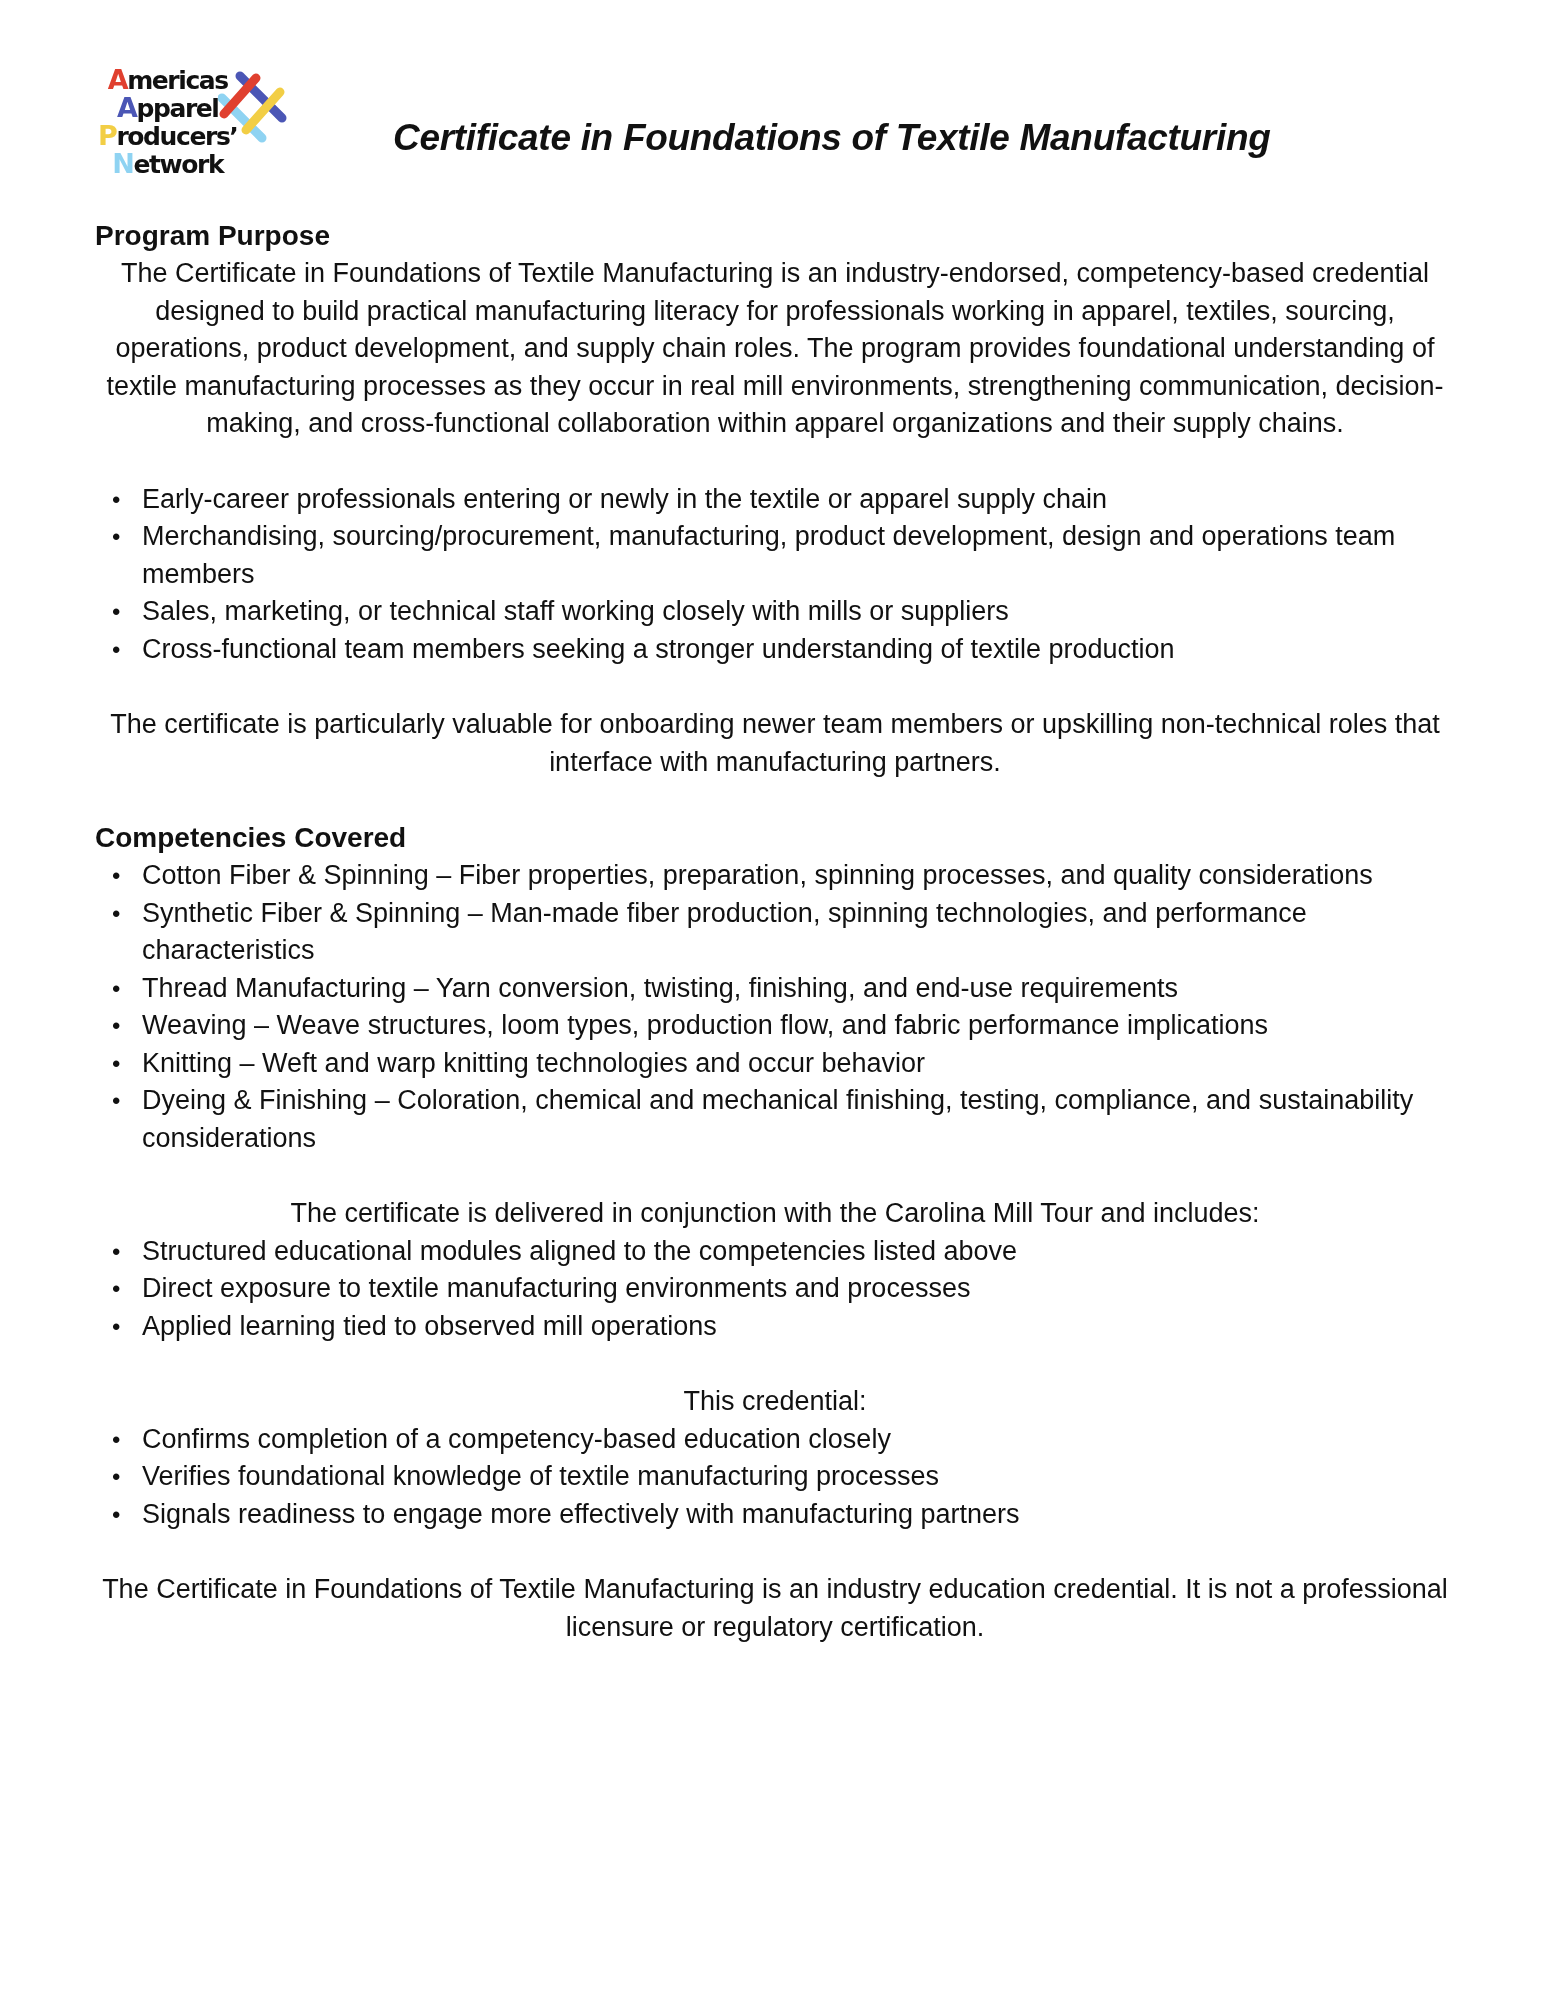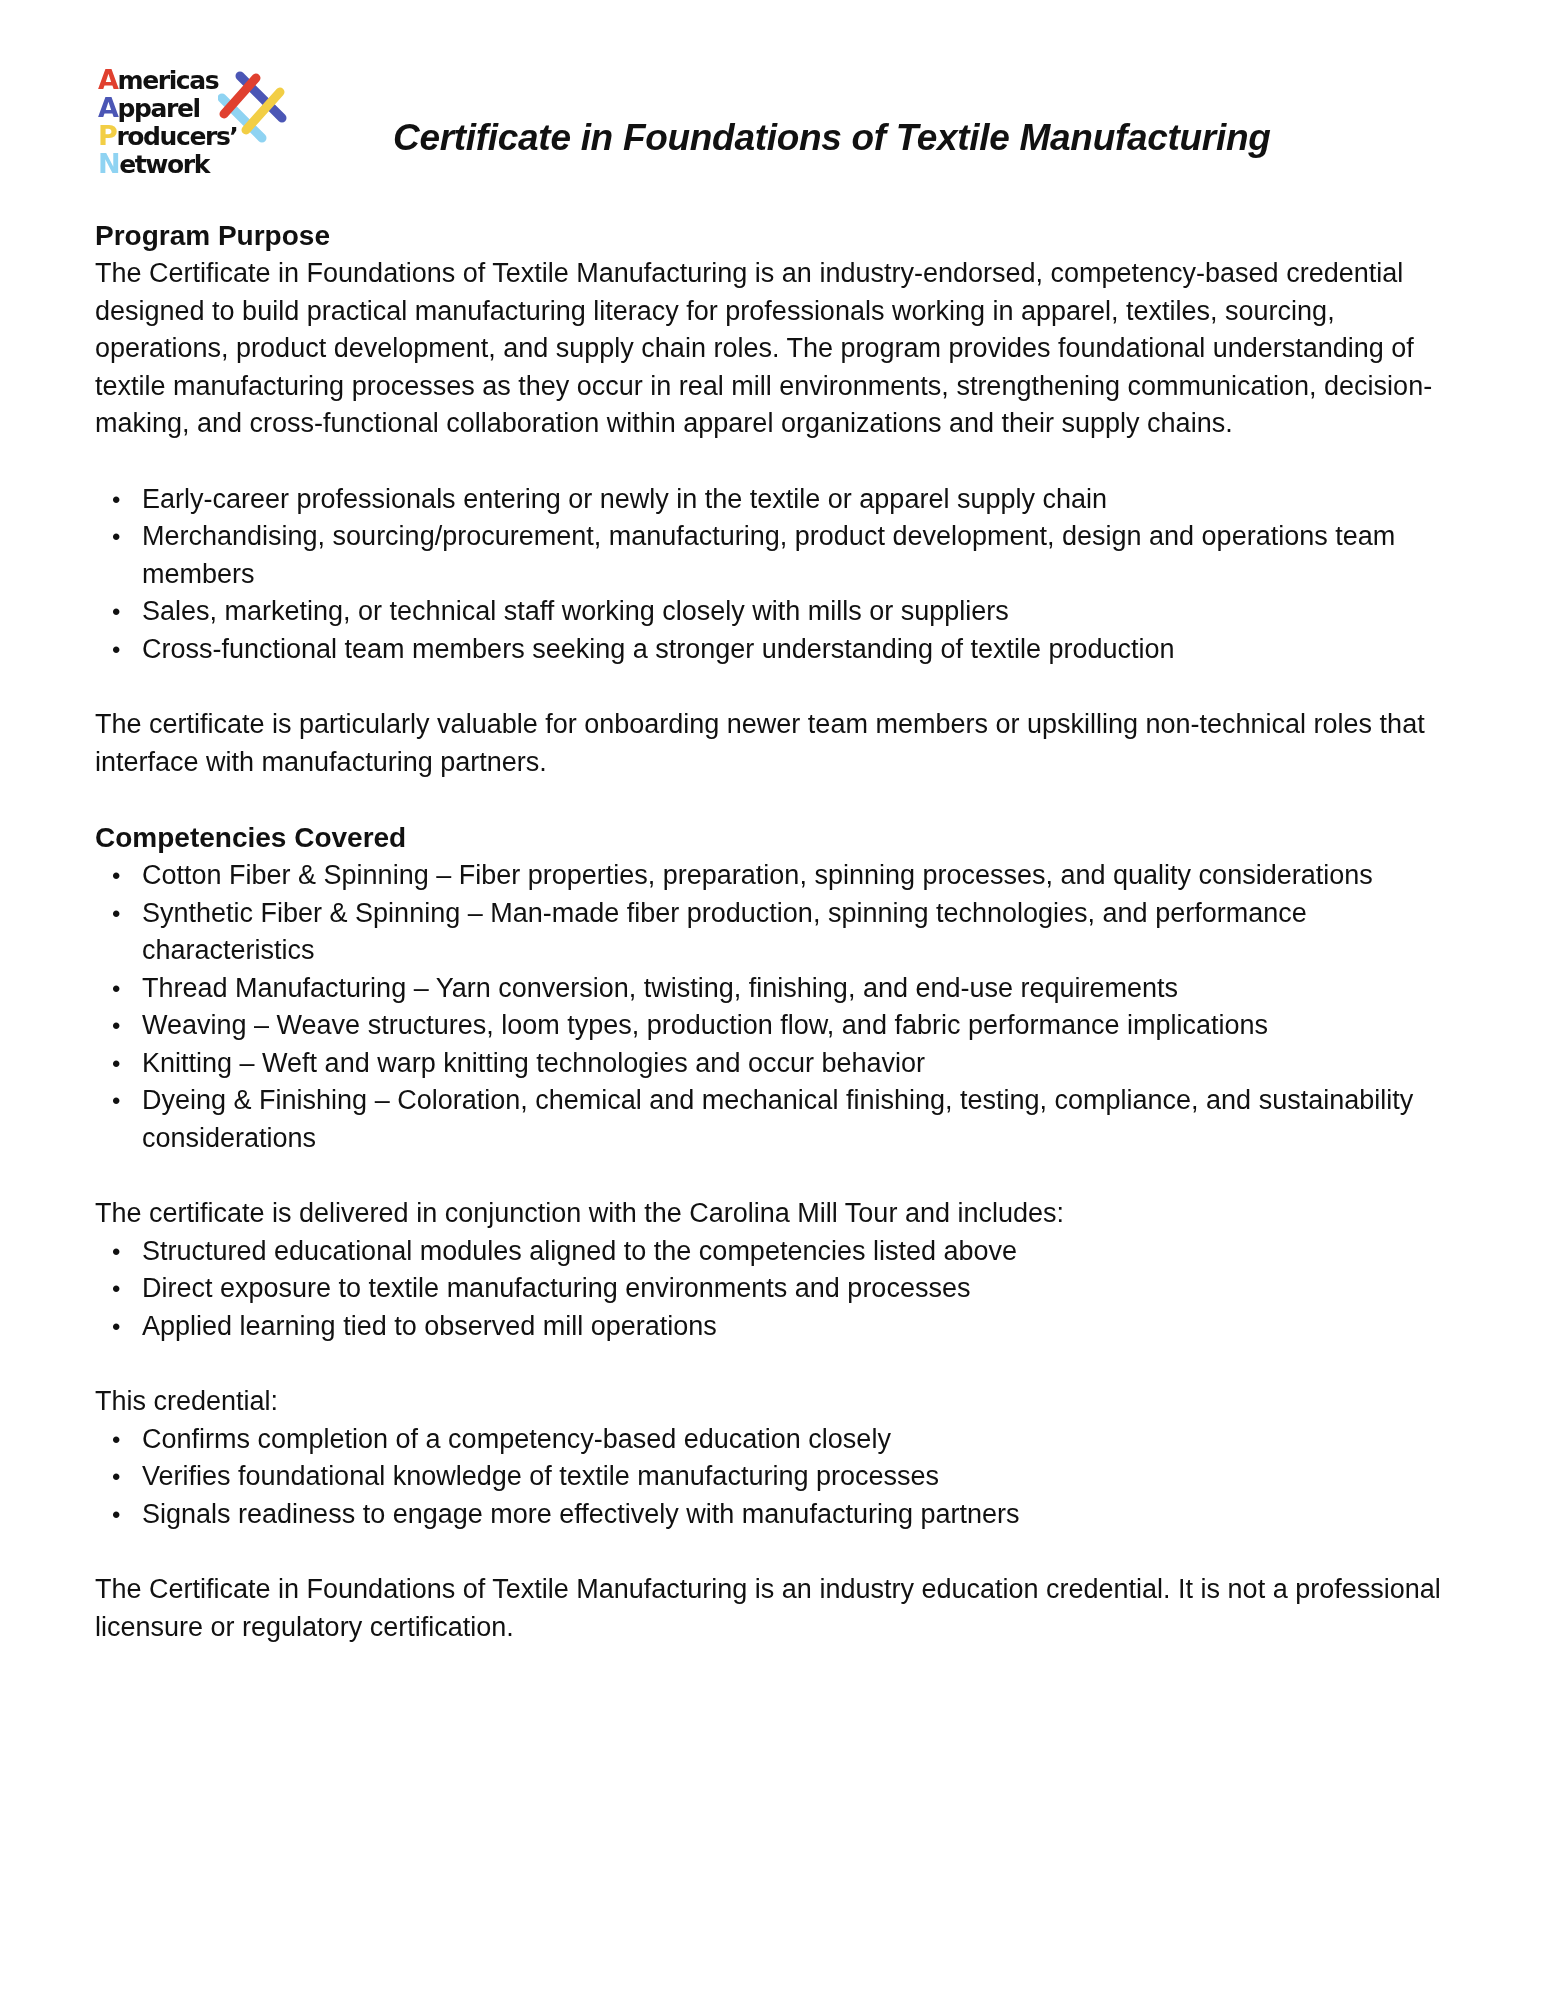--- a/index.html
+++ b/index.html
@@ -21,20 +21,21 @@
       width: 1545px;
       height: 1999px;
     }
     
     .logo {
       position: absolute;
       left: 98px;
       top: 66px;
       width: 190px;
       height: 120px;
+      text-align: center;
     }
     .logo-text {
       position: absolute;
       left: 0; top: 0;
       font-family: "DejaVu Sans", "Liberation Sans", sans-serif;
       font-weight: bold;
       font-size: 25px;
       line-height: 27px;
       letter-spacing: -1.4px;
       color: #111;
@@ -75,20 +76,21 @@
       font-weight: bold;
       margin: 0;
       line-height: 38px;
     }
     .subheading {
       font-weight: bold;
       margin: 0;
     }
     p {
       margin: 0;
+      text-align: center;
     }
     .gap { height: 37.6px; }
     ul.bullets {
       list-style: none;
       margin: 0;
       padding: 0;
     }
     ul.bullets li {
       position: relative;
       padding-left: 47px;

